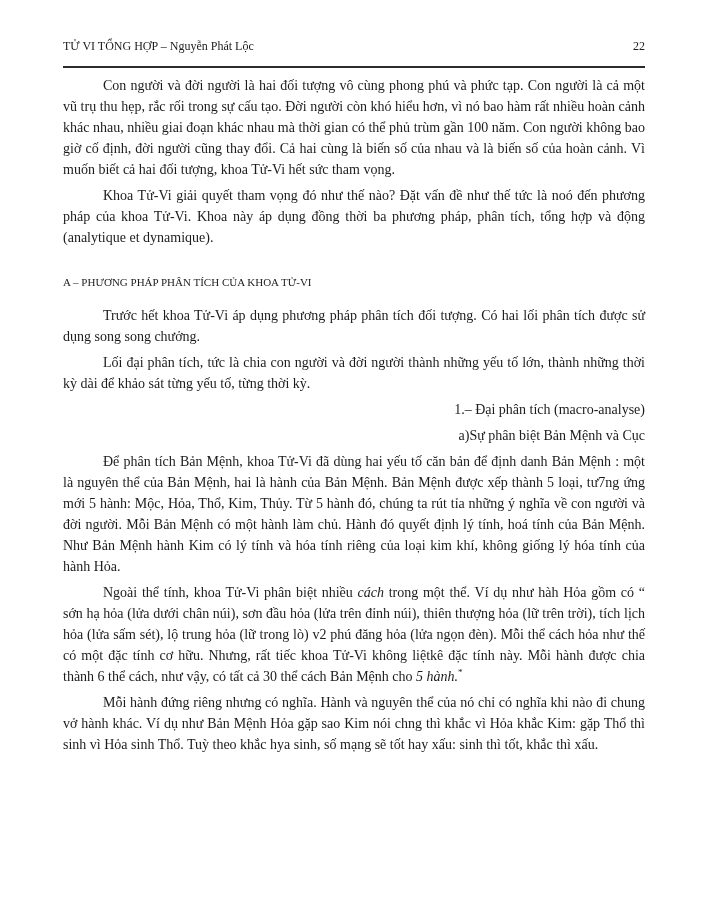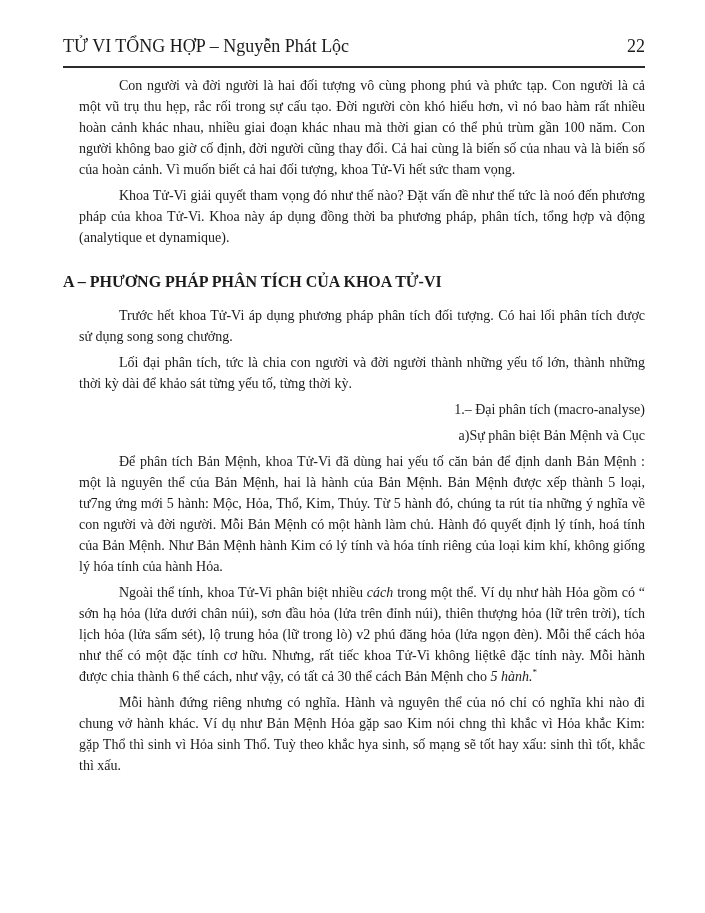--- a/index.html
+++ b/index.html
@@ -11,38 +11,38 @@
     box-sizing: border-box;
     padding: 38px 60px 0 63px;
     font-family: "Liberation Serif", serif;
     color: #1b1b1b;
     overflow: hidden;
   }
   .hdr {
     display: flex;
     justify-content: space-between;
     align-items: baseline;
-    font-size: 18px;
+    font-size: 12px;
     line-height: 17px;
   }
   .rule {
     border-bottom: 2px solid #2b2b2b;
     margin: 11px 0 7px 0;
   }
   p {
-    margin: 0 0 5px 16px;
+    margin: 0 0 5px 0;
     font-size: 14px;
     line-height: 21px;
     text-align: justify;
   }
   .indent { text-indent: 40px; }
   h2 {
-    font-size: 16px;
+    font-size: 11px;
     line-height: 20px;
-    font-weight: bold;
+    font-weight: normal;
     margin: 24px 0 13px 0;
   }
   .li { text-align: right; }
   .li-label { display: inline-block; min-width: 25px; }
   .ul-it { font-style: italic; }
   sup.fn { font-size: 9px; line-height: 0; vertical-align: super; }
 </style>
 </head>
 <body>
 

